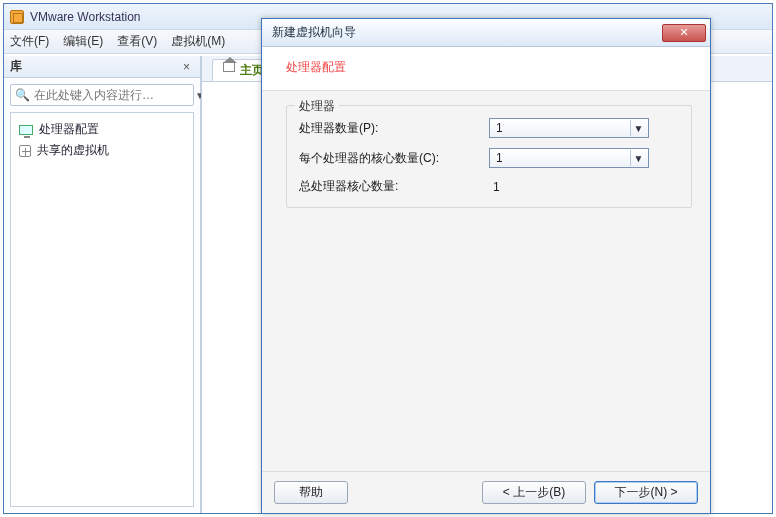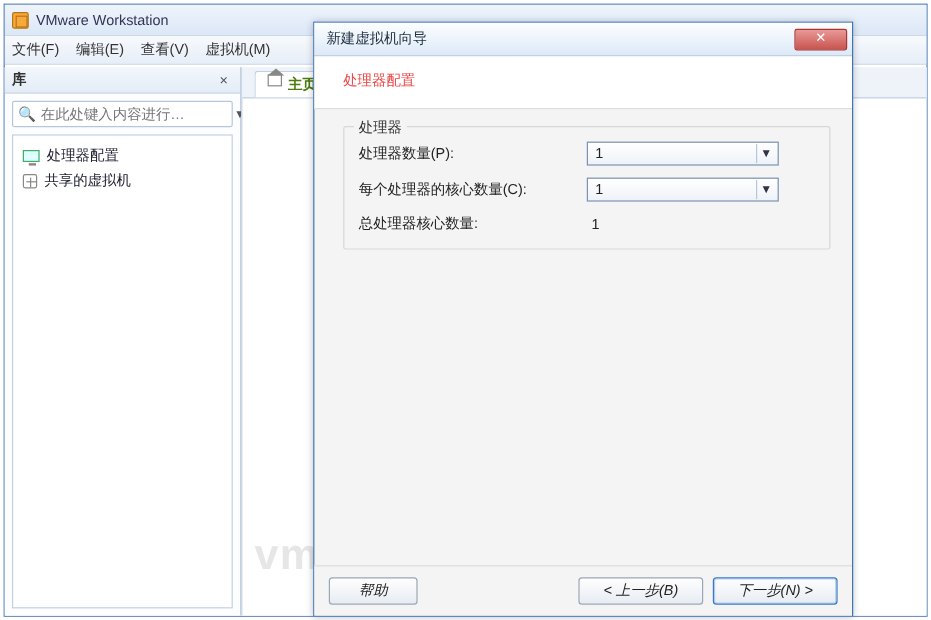--- a/index.html
+++ b/index.html
@@ -57,21 +57,21 @@
 .groupbox { border: 1px solid #d7d7d7; border-radius: 2px; padding: 12px 12px 10px 12px; position: relative; }
 .groupbox .legend { position: absolute; top: -8px; left: 8px; background: #f4f4f4; padding: 0 4px; color: #333; }
 .row { display: flex; align-items: center; margin-bottom: 10px; }
 .row .lbl { width: 190px; color: #222; }
 .row .val { color: #222; padding-left: 4px; }
 .combo { width: 160px; height: 20px; border: 1px solid #7a93b3; background: linear-gradient(#fff,#eef2f8); display: flex; align-items: center; justify-content: space-between; padding: 0 2px 0 6px; color: #222; }
 .combo .arrow { width: 16px; height: 16px; border-left: 1px solid #b7c6da; display: flex; align-items: center; justify-content: center; color: #334; font-size: 10px; }
 
 .dlg-footer { position: absolute; left: 0; right: 0; bottom: 0; height: 42px; border-top: 1px solid #ddd; background: #f4f4f4; display: flex; align-items: center; padding: 0 12px; gap: 8px; }
 .dlg-footer .spacer { flex: 1; }
-.btn { height: 23px; min-width: 74px; padding: 0 10px; border: 1px solid #9aa7b8; background: linear-gradient(#fefefe,#e7ecf2); color: #222; border-radius: 3px; cursor: default; display: inline-flex; align-items: center; justify-content: center; font-style: italic; }
+.btn { height: 23px; min-width: 74px; padding: 0 10px; border: 1px solid #9aa7b8; background: linear-gradient(#fefefe,#e7ecf2); color: #222; border-radius: 3px; cursor: default; display: inline-flex; align-items: center; justify-content: center; }
 .btn.default { border-color: #3d78c4; box-shadow: 0 0 0 1px #a9cdf4 inset; }
 .btn.wide { min-width: 104px; }
 </style>
 </head>
 <body>
 
 <div class="mainwin">
   <div class="main-titlebar">
     <span class="app-icon"></span>
     <span class="title-text">VMware Workstation</span>
@@ -106,21 +106,20 @@
         </div>
       </div>
     </div>
     <div class="content">
       <div class="tabbar">
         <div class="tab">
           <span class="home-ico"></span>
           <span>主页</span>
         </div>
       </div>
-      <div class="watermark">vm</div>
     </div>
   </div>
 </div>
 
 <div class="dialog">
   <div class="dlg-titlebar">
     <span class="dlg-title">新建虚拟机向导</span>
     <span class="dlg-close">✕</span>
   </div>
   <div class="dlg-header">

